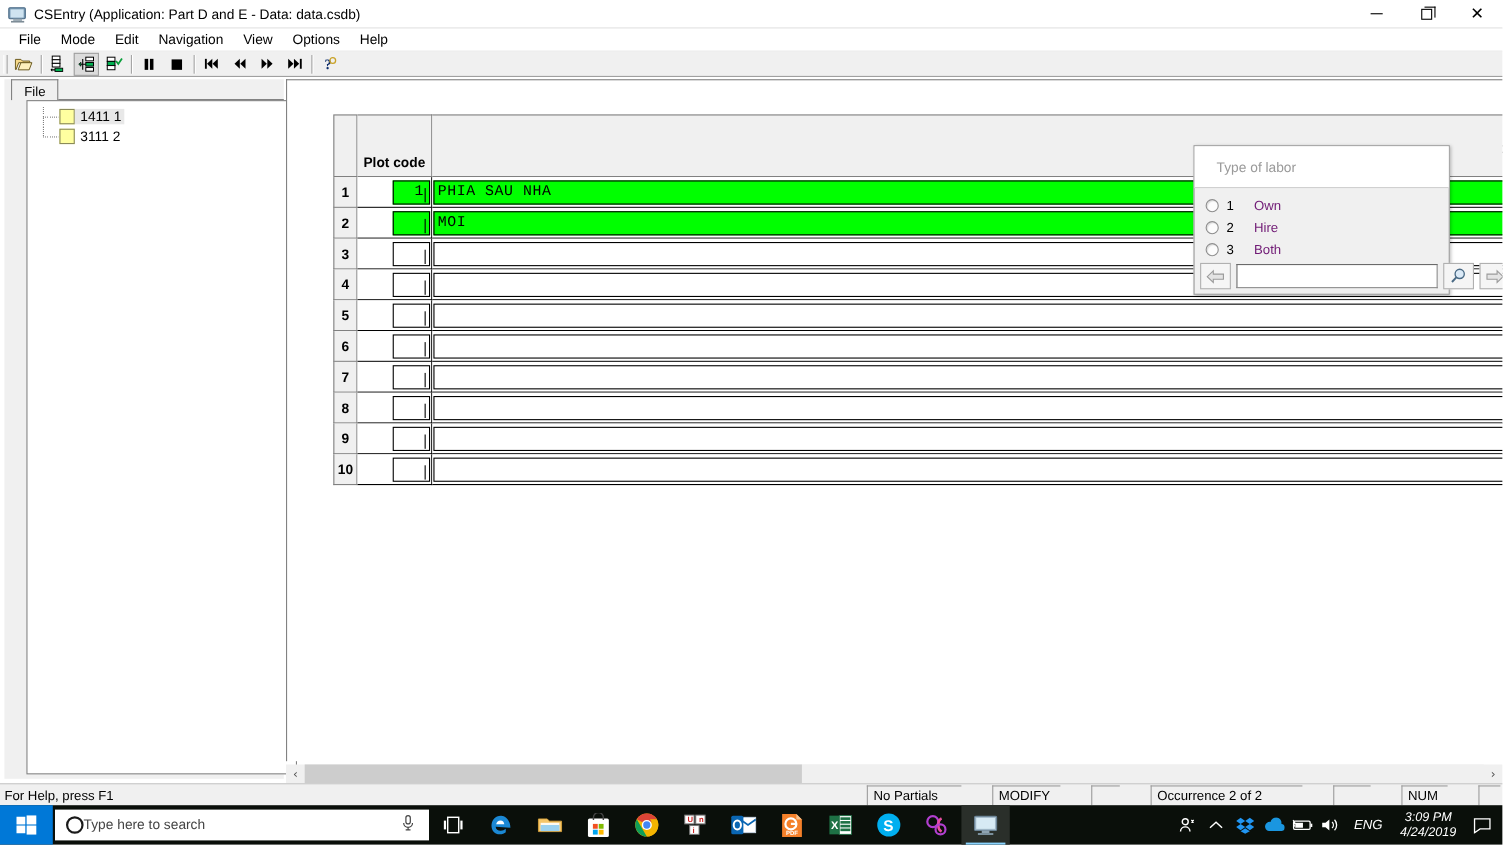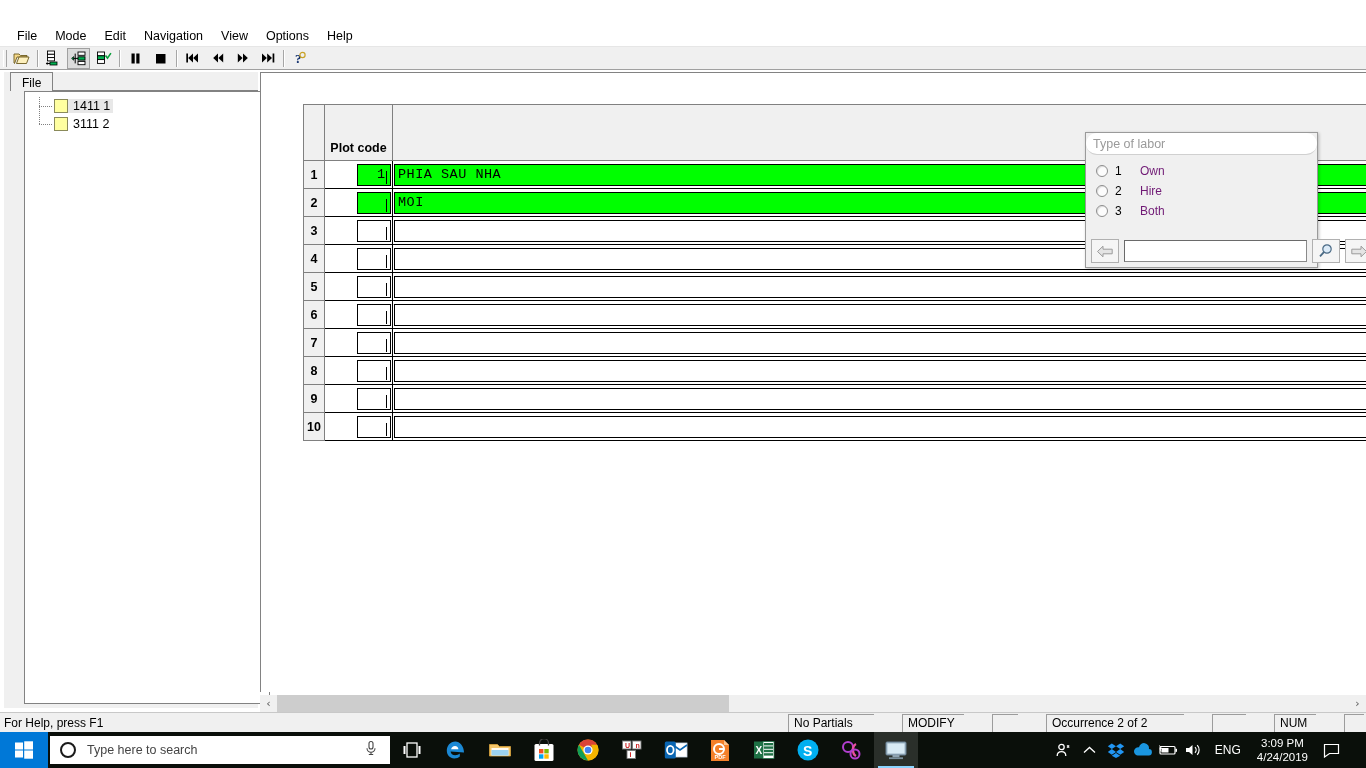--- a/index.html
+++ b/index.html
@@ -161,23 +161,23 @@
   .descfield.active { background: #00ff00; }
 
   
   .vs-popup {
     position: absolute; left: 1085px; top: 132px; width: 233px; height: 136px;
     background: #f0f0f0; border: 1px solid #9a9a9a;
     box-shadow: 1px 1px 3px rgba(0,0,0,0.25);
     z-index: 40;
   }
   .vs-title {
-    height: 22px; background: #ffffff; border-bottom: 1px solid #d0d0d0;
-    display: flex; align-items: center; padding-left: 7px;
-    font-size: 12.5px; color: #9a9a9a; border-radius: 12px;
+    height: 38px; background: #ffffff; border-bottom: 1px solid #d0d0d0;
+    display: flex; align-items: center; padding-left: 20px;
+    font-size: 12.5px; color: #9a9a9a;
   }
   .vs-list { padding: 6px 0 0 10px; }
   .vs-opt { display: flex; align-items: center; height: 20px; }
   .vs-radio {
     width: 12px; height: 12px; border-radius: 50%;
     border: 1px solid #8d8d8d; background: #fcfcfc; flex: none;
     box-shadow: inset 1px 1px 1px rgba(0,0,0,0.12);
   }
   .vs-code { font-size: 12px; color: #000; width: 26px; text-align: left; padding-left: 7px; }
   .vs-label { font-size: 12px; color: #701a75; padding-left: 6px; }
@@ -230,44 +230,66 @@
     width: 48px; height: 36px; display: flex; align-items: center; justify-content: center;
     background: #0078d7;
   }
   .search-box {
     width: 340px; height: 28px; background: #ffffff; margin-left: 2px;
     display: flex; align-items: center; padding-left: 10px;
   }
   .search-circle {
     width: 16px; height: 16px; border: 2px solid #1a1a1a; border-radius: 50%; flex: none;
   }
-  .search-text { font-size: 12.5px; color: #444; padding-left: 11px; flex: 1; }
+  .search-text { font-size: 12.5px; color: #444; flex: 1; }
   .mic-icon { margin-right: 12px; }
   .task-icon {
     width: 44px; height: 36px; display: flex; align-items: center; justify-content: center;
     position: relative;
   }
   .task-icon.active { background: #2a2f2a; }
   .task-icon.active::after {
     content: ''; position: absolute; bottom: 0; left: 4px; right: 4px; height: 2px; background: #8ad4ff;
   }
-  .tray { margin-left: auto; display: flex; align-items: center; height: 36px; padding-right: 20px; }
+  .tray { margin-left: auto; display: flex; align-items: center; height: 36px; padding-right: 4px; font-style: italic; }
   .tray-icon { width: 26px; height: 36px; display: flex; align-items: center; justify-content: center; }
   .tray-lang { font-size: 12px; color: #fff; padding: 0 8px; }
   .tray-clock {
     font-size: 11.5px; color: #fff; text-align: center; line-height: 14px;
     padding: 0 8px; white-space: nowrap;
   }
   .tray-notif { width: 30px; height: 36px; display: flex; align-items: center; justify-content: center; }
 </style>
 </head>
 <body>
 
 <div id="app">
 
+  <div class="titlebar">
+    <div class="title-icon">
+      <svg width="18" height="18" viewBox="0 0 18 18">
+        <rect x="1" y="3" width="15" height="10" rx="1" fill="#7a9bb5" stroke="#4a6a85"></rect>
+        <rect x="2.5" y="4.5" width="12" height="7.5" fill="#cfe3f0"></rect>
+        <rect x="5" y="13" width="8" height="2" fill="#9aa9b3"></rect>
+        <rect x="3" y="15" width="12" height="1.5" fill="#7d8c96"></rect>
+      </svg>
+    </div>
+    <span class="title-text">CSEntry (Application: Part D and E - Data: data.csdb)</span>
+    <div class="win-buttons">
+      <div class="win-btn">
+          <span class="glyph-min"></span>
+        </div>
+      <div class="win-btn">
+          <span class="glyph-max"></span>
+        </div>
+      <div class="win-btn">
+          <span class="glyph-close">✕</span>
+        </div>
+    </div>
+  </div>
 
   <div class="menubar">
     <div class="menu-item">File</div>
     <div class="menu-item">Mode</div>
     <div class="menu-item">Edit</div>
     <div class="menu-item">Navigation</div>
     <div class="menu-item">View</div>
     <div class="menu-item">Options</div>
     <div class="menu-item">Help</div>
   </div>

